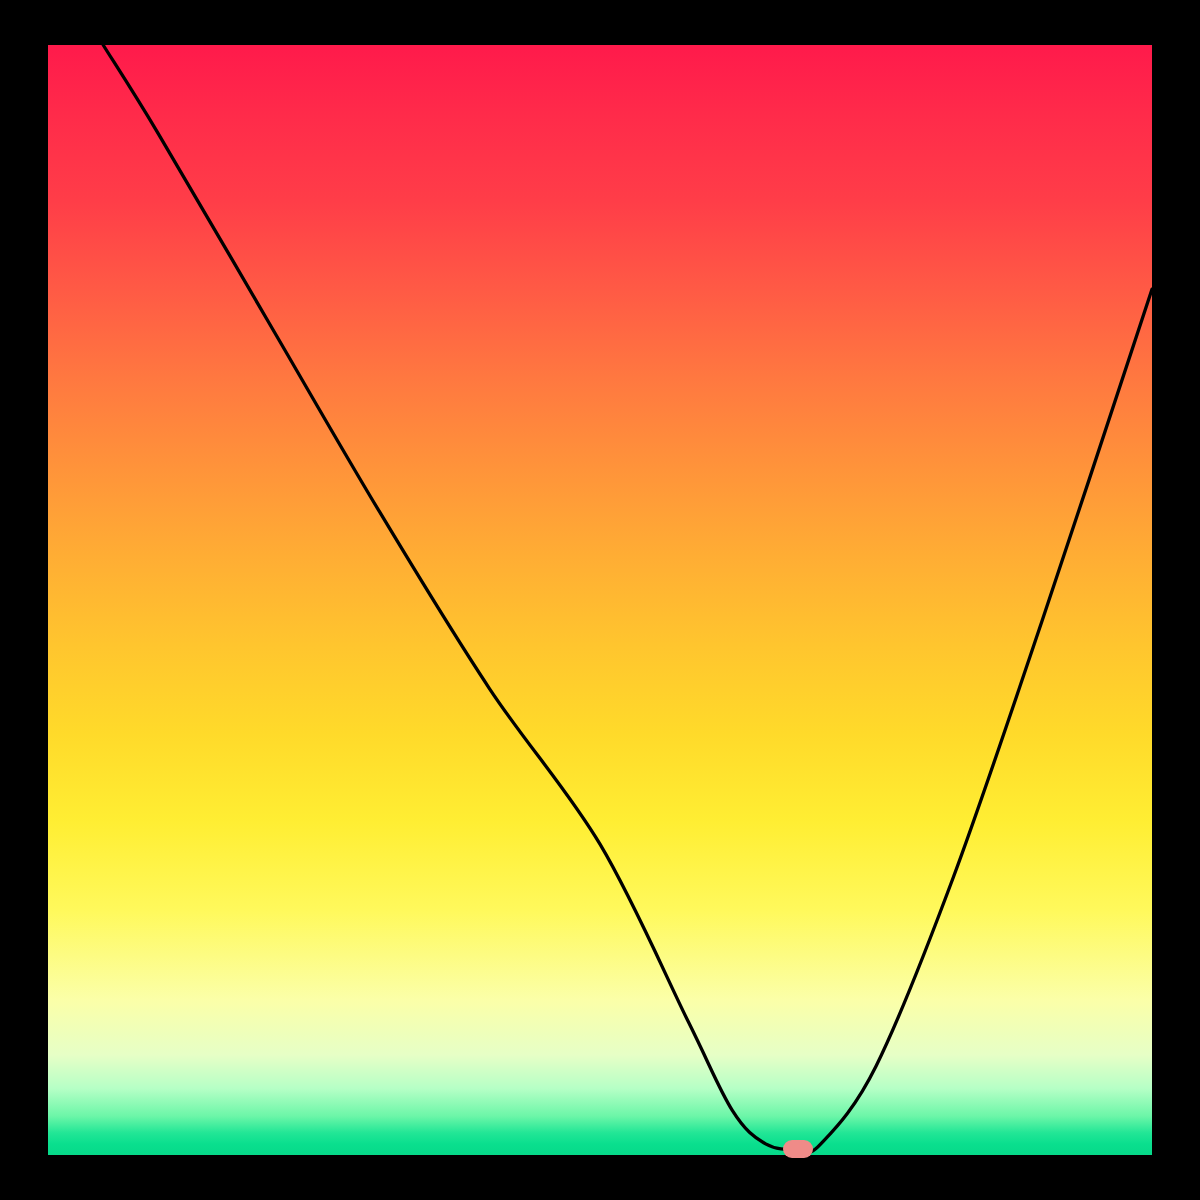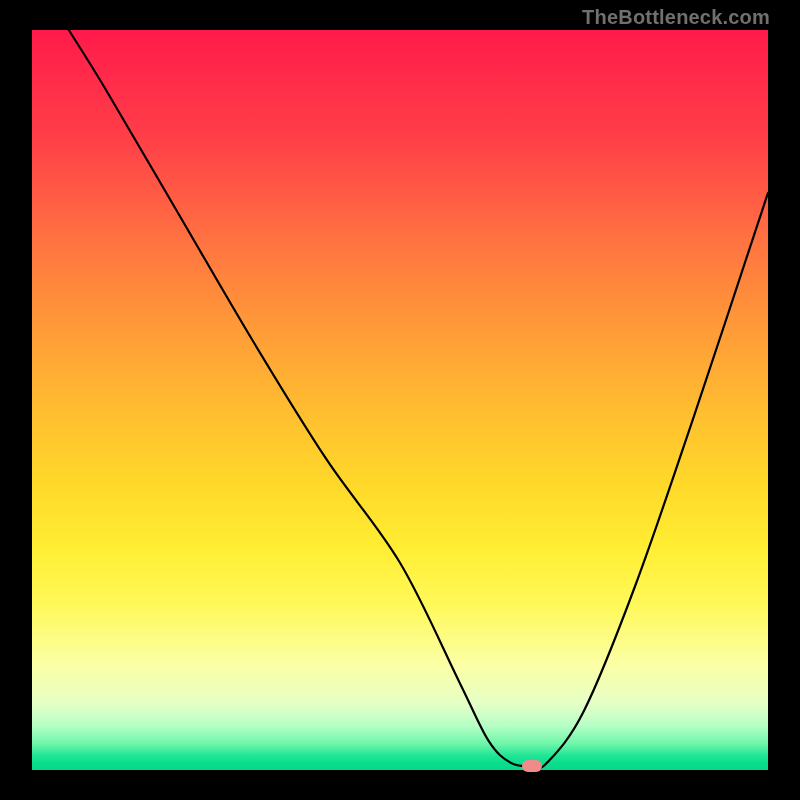--- a/index.html
+++ b/index.html
@@ -69,21 +69,20 @@
     height: 12px;
     background: #ef8b88;
     border-radius: 6px;
     transform: translate(-50%, -50%);
   }
 </style>
 </head>
 <body>
 
 <div class="frame">
-  <div class="attribution">TheBottleneck.com</div>
 
   <div class="plot-area">
     <svg class="curve" viewBox="0 0 736 740" preserveAspectRatio="none">
       <path id="curve-path" d="M 36.8 0.0 C 42.9 9.9, 55.2 28.4, 73.6 59.2 C 92.0 90.0, 122.7 143.1, 147.2 185.0 C 171.7 226.9, 196.3 270.1, 220.8 310.8 C 245.3 351.5, 269.9 392.2, 294.4 429.2 C 318.9 466.2, 345.9 495.8, 368.0 532.8 C 390.1 569.8, 412.2 621.6, 426.9 651.2 C 441.6 680.8, 447.7 696.8, 456.3 710.4 C 464.9 724.0, 471.0 728.3, 478.4 732.6 C 485.8 736.9, 494.3 736.3, 500.5 736.3 C 506.6 736.3, 506.6 741.9, 515.2 732.6 C 523.8 723.4, 537.3 710.4, 552.0 680.8 C 566.7 651.2, 585.1 604.3, 603.5 555.0 C 621.9 505.7, 640.3 450.2, 662.4 384.8 C 684.5 319.4, 723.7 199.8, 736.0 162.8" stroke="#000" stroke-width="2.2" fill="none" stroke-linecap="round" stroke-linejoin="round"></path>
     </svg>
     <div class="marker" id="min-marker" style="left: 500.48px; top: 736.3px;"></div>
   </div>
 </div>
 
 </body></html>

